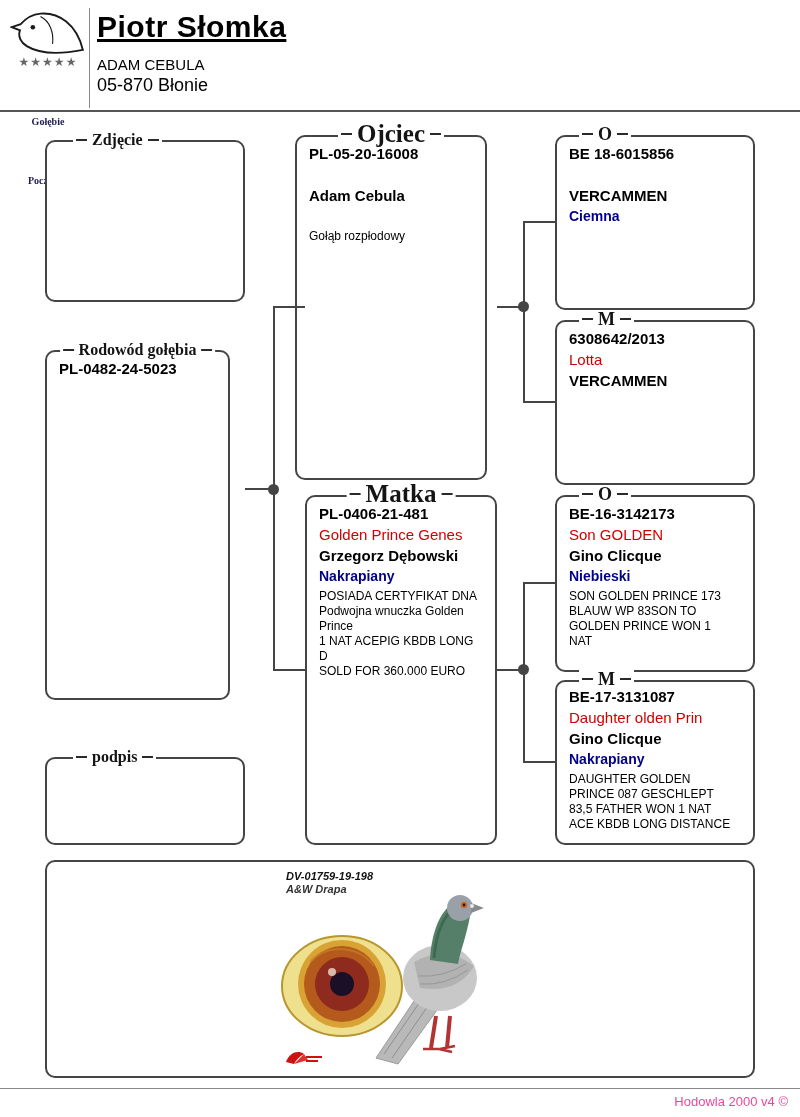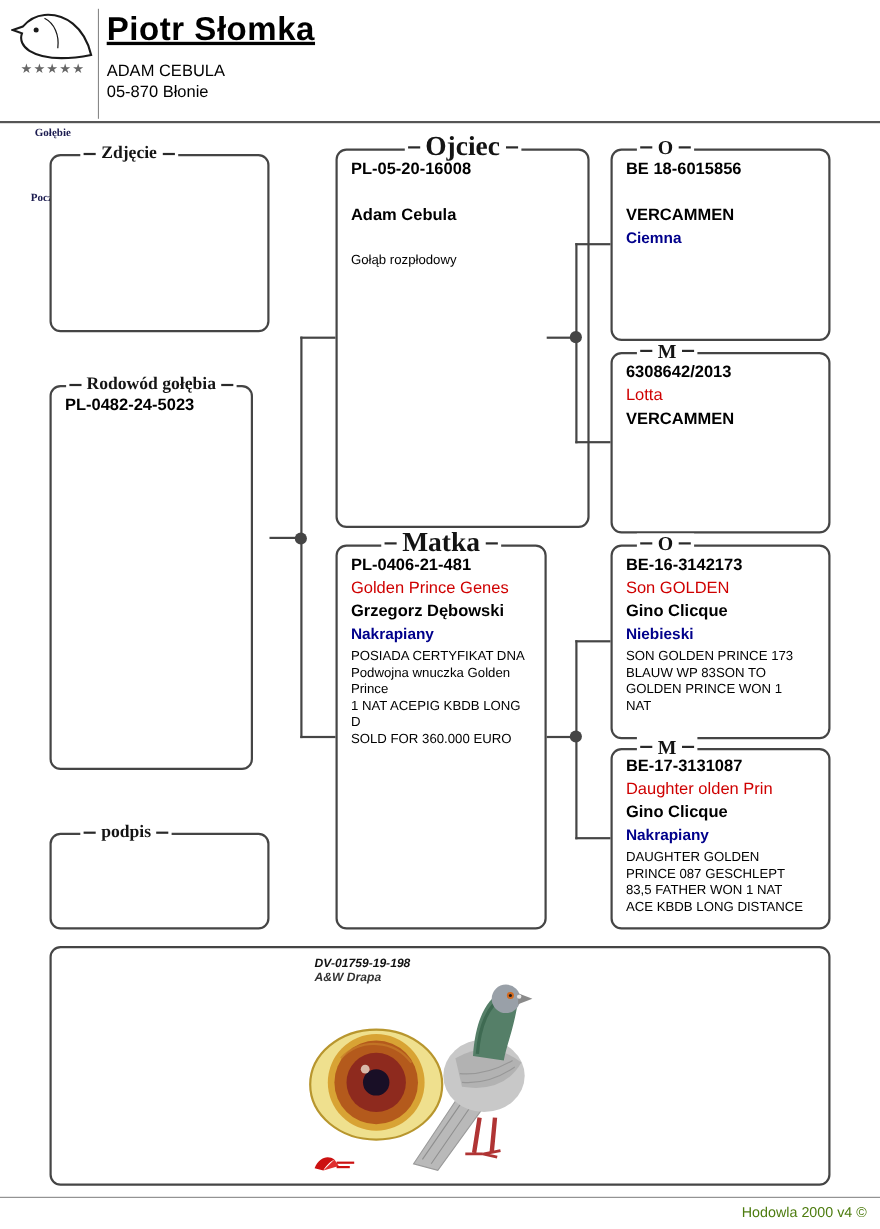--- a/index.html
+++ b/index.html
@@ -27,36 +27,36 @@
 
   
   .logo{position:absolute;left:8px;top:6px;width:80px;text-align:center;}
   .logo svg{display:block;margin:0 auto;}
   .logo-stars{font-size:12px;color:#666;letter-spacing:1px;line-height:1.1;}
   .logo-name{font-family:"Liberation Serif",serif;font-weight:bold;font-size:10px;color:#1c1c50;line-height:1.05;margin-top:48px;}
   .vdiv{position:absolute;left:89px;top:8px;width:1px;height:100px;background:#888;}
   .page-title{position:absolute;left:97px;top:10px;font-size:30px;font-weight:bold;
               text-decoration:underline;letter-spacing:0.5px;}
   .owner-line1{position:absolute;left:97px;top:56px;font-size:15px;}
-  .owner-line2{position:absolute;left:97px;top:75px;font-size:15px;}
+  .owner-line2{position:absolute;left:97px;top:75px;font-size:18px;}
   .hr-top{position:absolute;left:0;top:110px;width:800px;height:2px;background:#555;}
 
   
   .cline{position:absolute;background:#454545;}
   .cdot{position:absolute;width:11px;height:11px;border-radius:50%;background:#454545;}
 
   
   .pigeon-wrap{position:absolute;left:50%;top:866px;transform:translateX(-50%);width:240px;height:206px;}
   .photo-ring{position:absolute;left:6px;top:4px;font-size:11px;font-weight:bold;font-style:italic;color:#111;}
   .photo-loft{position:absolute;left:6px;top:17px;font-size:11px;font-weight:bold;font-style:italic;color:#333;}
   .stamp{position:absolute;left:2px;bottom:2px;}
 
   
   .hr-bottom{position:absolute;left:0;top:1088px;width:800px;height:1px;background:#888;}
-  .footer-text{position:absolute;right:12px;top:1094px;font-size:13px;color:#4d7c0f;}
+  .footer-text{position:absolute;right:12px;top:1094px;font-size:13px;color:#ec4899;}
 </style>
 </head>
 <body>
 
 <div class="page">
 
   <div class="logo">
     <svg width="76" height="50" viewBox="0 0 100 66">
       <path d="M96 58 C88 24 64 8 40 10 C28 11 20 17 14 24 L2 28 L13 32 C10 40 14 48 22 53 C40 64 70 63 96 58 Z" fill="#ffffff" stroke="#1a1a1a" stroke-width="2.5"></path>
       <circle cx="30" cy="28" r="3" fill="#1a1a1a"></circle>
@@ -92,21 +92,21 @@
   </div>
 
   <div class="box" style="left:45px;top:757px;width:200px;height:88px;">
     <div class="box-label label-md pos-left">
       <span class="dash"></span>
       <span>podpis</span>
       <span class="dash"></span>
     </div>
   </div>
 
-  <div class="box" style="left:305px;top:135px;width:231px;height:345px;">
+  <div class="box" style="left:295px;top:135px;width:192px;height:345px;">
     <div class="box-label label-lg">
       <span class="dash"></span>
       <span>Ojciec</span>
       <span class="dash"></span>
     </div>
     <div class="box-inner">
       <div class="f-ring">PL-05-20-16008</div>
       <div class="f-strain"></div>
       <div class="f-name">Adam Cebula</div>
       <div class="f-color"></div>

